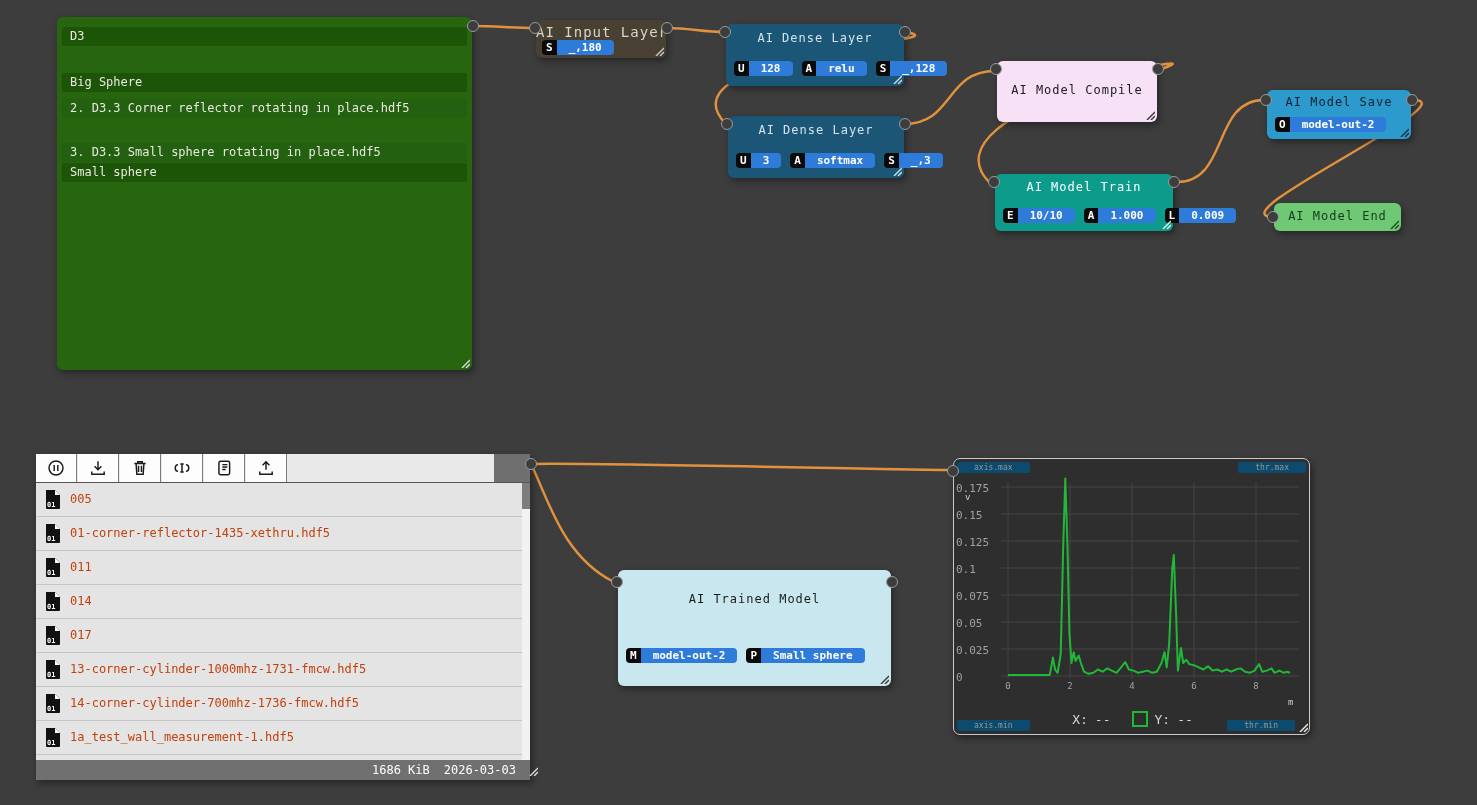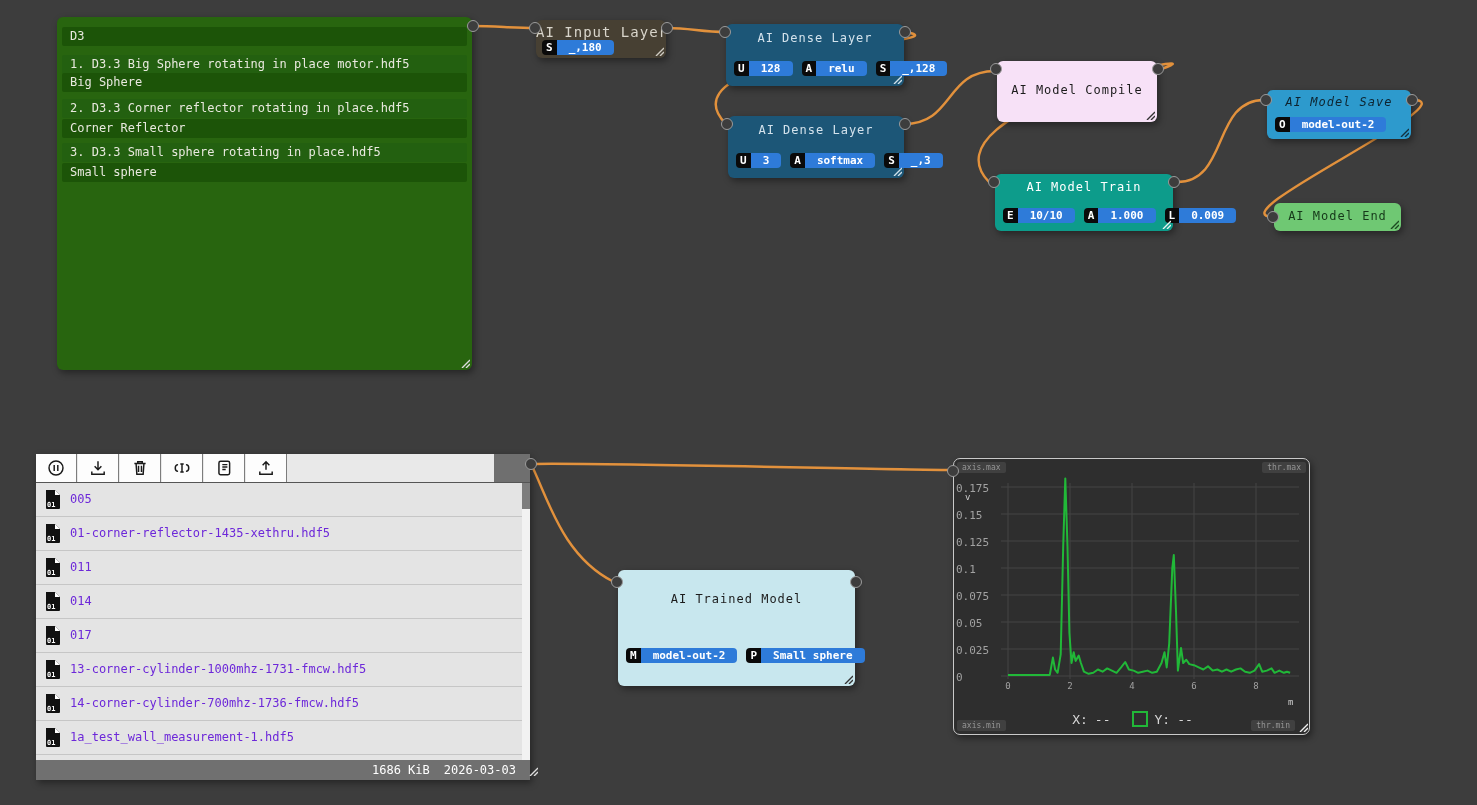--- a/index.html
+++ b/index.html
@@ -25,46 +25,46 @@
   .n-input{left:536px;top:20px;width:130px;height:38px;background:#474033;}
   .n-input .title{color:#d9d5cb;margin-top:4px;font-size:14px;}
   .n-dense1{left:726px;top:24px;width:178px;height:62px;background:#1c5677;}
   .n-dense2{left:728px;top:116px;width:176px;height:62px;background:#1c5677;}
   .n-dense1 .title,.n-dense2 .title{color:#d3e2ec;margin-top:7px;}
   .n-compile{left:997px;top:61px;width:160px;height:61px;background:#f7e1f7;}
   .n-compile .title{color:#1c1c1c;line-height:58px;}
   .n-train{left:995px;top:174px;width:178px;height:57px;background:#0d9c8b;}
   .n-train .title{color:#fff;margin-top:6px;}
   .n-save{left:1267px;top:90px;width:144px;height:49px;background:#2d9acd;}
-  .n-save .title{color:#0e2430;margin-top:5px;font-style:italic;}
+  .n-save .title{color:#0e2430;margin-top:5px;}
   .n-end{left:1274px;top:203px;width:127px;height:28px;background:#6fc873;}
   .n-end .title{color:#16391a;line-height:27px;}
-  .n-trained{left:618px;top:570px;width:237px;height:116px;background:#c8e7ee;}
+  .n-trained{left:618px;top:570px;width:273px;height:116px;background:#c8e7ee;}
   .n-trained .title{color:#1c1c1c;margin-top:22px;}
   
   .filepanel{position:absolute;left:36px;top:454px;width:494px;height:326px;z-index:2;
              box-shadow:2px 3px 7px rgba(0,0,0,.4);background:#e4e4e4;}
   .ftoolbar{position:absolute;left:0;top:0;width:494px;height:28px;background:#e9e9e9;border-bottom:1px solid #555;}
   .ftoolbar .corner{position:absolute;right:0;top:0;width:36px;height:28px;background:#6f6f6f;}
   .tbtn{position:absolute;top:0;width:41px;height:28px;background:#fdfdfd;border-right:1px solid #7d7d7d;
         display:flex;align-items:center;justify-content:center;box-sizing:border-box;}
   .flist{position:absolute;left:0;top:29px;width:494px;height:277px;overflow:hidden;background:#dcdcdc;}
   .frow{position:relative;height:33px;background:#e4e4e4;border-bottom:1px solid #c6c6c6;
-        font-size:12px;color:#6d28d9;line-height:33px;}
+        font-size:12px;color:#c2410c;line-height:33px;}
   .frow .fname{position:absolute;left:34px;white-space:nowrap;}
   .frow svg{position:absolute;left:8px;top:6px;}
   .fscroll{position:absolute;right:0;top:29px;width:8px;height:277px;background:#7d7d7d;}
   .fthumb{position:absolute;left:0;top:26px;width:8px;height:251px;background:#f2f2f2;}
   .fstatus{position:absolute;left:0;top:306px;width:494px;height:20px;background:#707070;color:#fff;
            font-size:12px;line-height:20px;text-align:right;}
   .fstatus span{margin-right:14px;}
   
   .chartpanel{position:absolute;left:953px;top:458px;width:357px;height:277px;z-index:2;background:#2e2e2e;
               border:1.5px solid #c9c9c9;border-radius:7px;box-sizing:border-box;box-shadow:2px 3px 7px rgba(0,0,0,.45);}
-  .cornerchip{position:absolute;font-size:8px;color:#969696;background:#404040;padding:1px 5px;border-radius:2px;}
+  .cornerchip{position:absolute;font-size:8px;color:#969696;background:#0c4a6e;padding:1px 17px;border-radius:2px;}
   .ytick{position:absolute;width:40px;text-align:left;font-size:11px;color:#a2a2a2;}
   .xtick{position:absolute;width:20px;text-align:center;font-size:9px;color:#a2a2a2;top:222px;}
   .axlbl{position:absolute;font-size:9px;color:#cfcfcf;}
   .legend{position:absolute;left:0;top:252px;width:357px;display:flex;justify-content:center;
           align-items:center;gap:7px;color:#d6d6d6;font-size:13px;}
   .legendbox{width:12px;height:12px;border:2px solid #21b838;}
 </style>
 </head>
 <body>
 
@@ -79,24 +79,22 @@
       <path d="M1161,69 C1237,44 918,108 989,182"></path>
       <path d="M1177,182 C1229,182 1212,100 1264,100"></path>
       <path d="M1413,100 C1472,100 1212,217 1274,217"></path>
       <path d="M531,464 C575,462 905,470 951,470"></path>
       <path d="M531,464 C548,498 562,556 614,582"></path>
     </g>
   </svg>
 
   <div class="node d3panel">
     <div class="d3row d3bar" style="top:10px;">D3</div>
-    <div class="d3row d3file" style="top:38px;">1. D3.3 Big Sphere rotating in place motor.hdf5</div>
     <div class="d3row d3bar" style="top:56px;">Big Sphere</div>
     <div class="d3row d3file" style="top:82px;">2. D3.3 Corner reflector rotating in place.hdf5</div>
-    <div class="d3row d3bar" style="top:102px;">Corner Reflector</div>
     <div class="d3row d3file" style="top:126px;">3. D3.3 Small sphere rotating in place.hdf5</div>
     <div class="d3row d3bar" style="top:146px;">Small sphere</div>
     <span class="port pr" style="top:3px;"></span>
     <svg class="rsz" viewBox="0 0 10 10">
         <path d="M2,10 10,2 M6,10 10,6" stroke="#ddd" stroke-width="1.4"></path>
       </svg>
   </div>
 
   <div class="node n-input">
     <span class="title">AI Input Layer</span>

